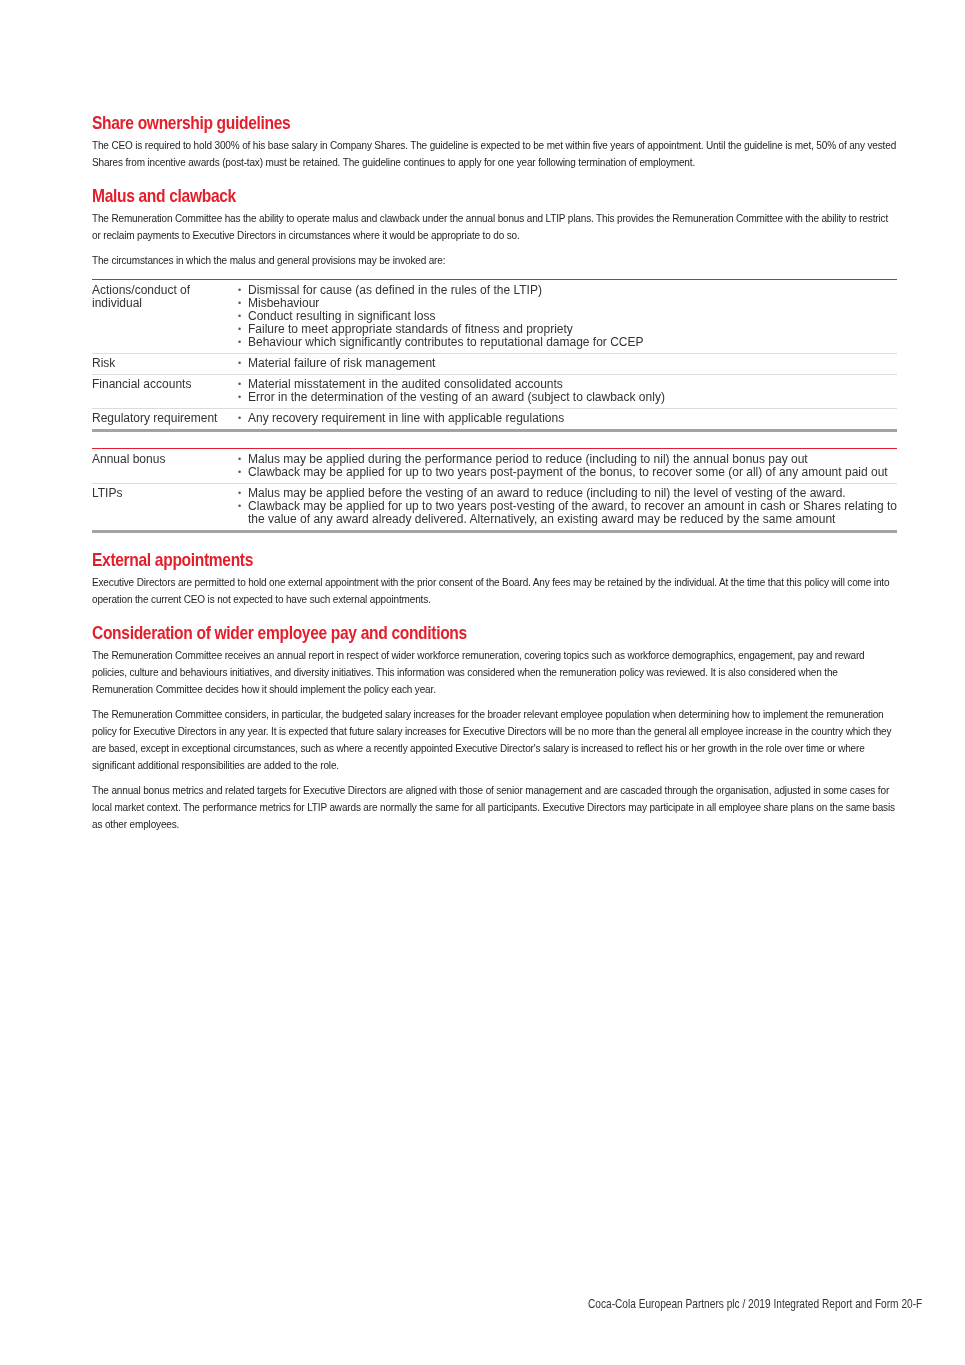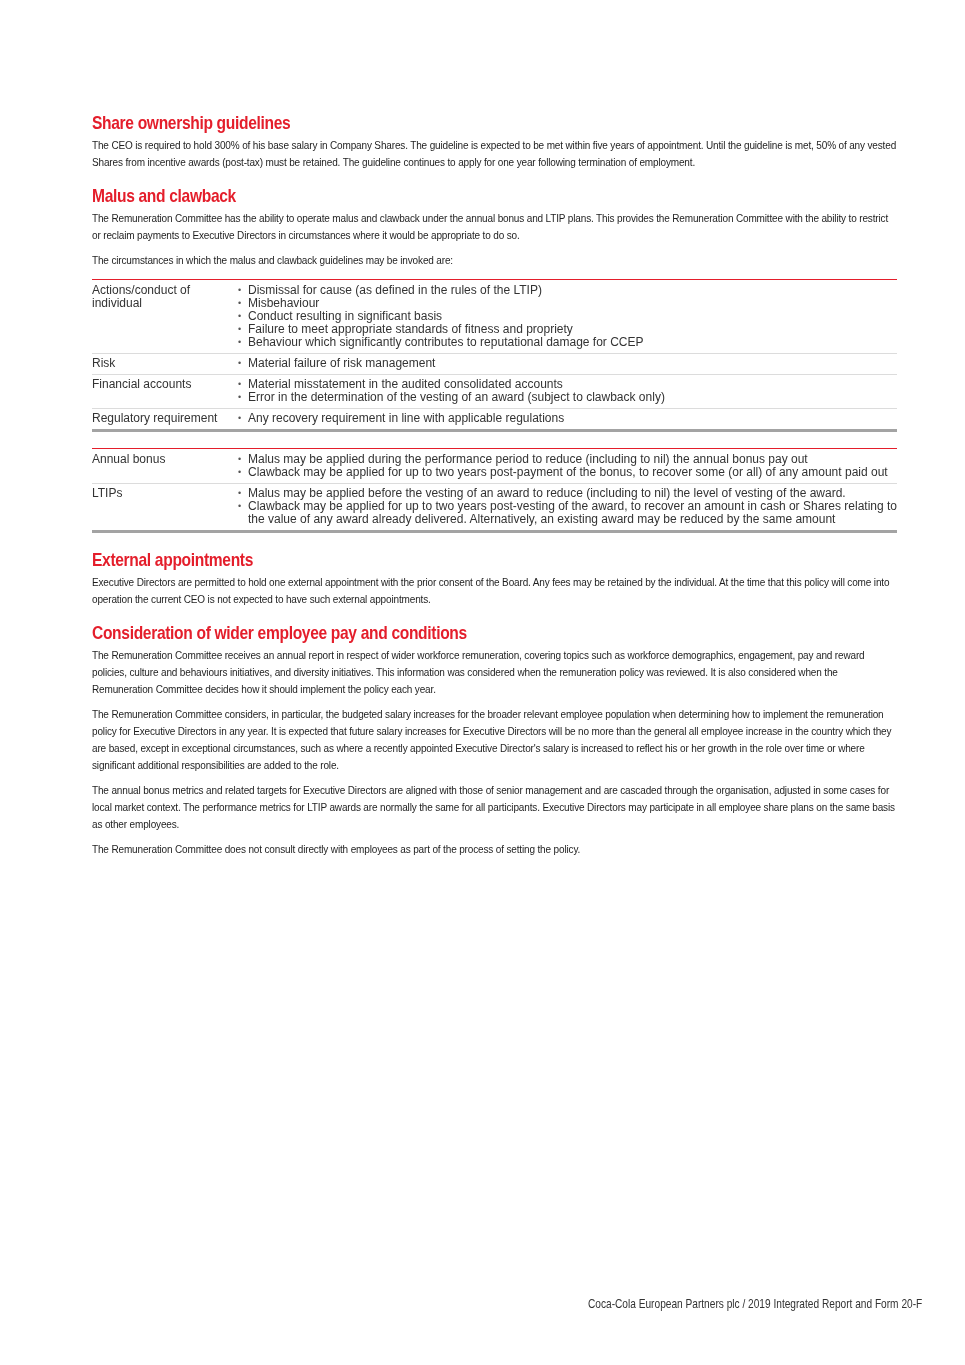--- a/index.html
+++ b/index.html
@@ -43,31 +43,31 @@
 <div class="page">
 
   <div class="section">
     <h2 class="section-heading">Share ownership guidelines</h2>
     <p class="body-text">The CEO is required to hold 300% of his base salary in Company Shares. The guideline is expected to be met within five years of appointment. Until the guideline is met, 50% of any vested Shares from incentive awards (post-tax) must be retained. The guideline continues to apply for one year following termination of employment.</p>
   </div>
 
   <div class="section">
     <h2 class="section-heading">Malus and clawback</h2>
     <p class="body-text">The Remuneration Committee has the ability to operate malus and clawback under the annual bonus and LTIP plans. This provides the Remuneration Committee with the ability to restrict or reclaim payments to Executive Directors in circumstances where it would be appropriate to do so.</p>
-    <p class="body-text">The circumstances in which the malus and clawback guidelines may be invoked are:</p>
+    <p class="body-text">The circumstances in which the malus and general provisions may be invoked are:</p>
 
     <table class="policy-table">
       <tbody id="circ-body">
           <tr class="row">
             <td class="cat">Actions/conduct of individual</td>
             <td class="items">
               <ul class="bullets">
                 <li>Dismissal for cause (as defined in the rules of the LTIP)</li>
                 <li>Misbehaviour</li>
-                <li>Conduct resulting in significant basis</li>
+                <li>Conduct resulting in significant loss</li>
                 <li>Failure to meet appropriate standards of fitness and propriety</li>
                 <li>Behaviour which significantly contributes to reputational damage for CCEP</li>
               </ul>
             </td>
           </tr>
           <tr class="row">
             <td class="cat">Risk</td>
             <td class="items">
               <ul class="bullets">
                 <li>Material failure of risk management</li>
@@ -122,20 +122,19 @@
   <div class="section">
     <h2 class="section-heading">External appointments</h2>
     <p class="body-text">Executive Directors are permitted to hold one external appointment with the prior consent of the Board. Any fees may be retained by the individual. At the time that this policy will come into operation the current CEO is not expected to have such external appointments.</p>
   </div>
 
   <div class="section">
     <h2 class="section-heading">Consideration of wider employee pay and conditions</h2>
     <p class="body-text">The Remuneration Committee receives an annual report in respect of wider workforce remuneration, covering topics such as workforce demographics, engagement, pay and reward policies, culture and behaviours initiatives, and diversity initiatives. This information was considered when the remuneration policy was reviewed. It is also considered when the Remuneration Committee decides how it should implement the policy each year.</p>
     <p class="body-text">The Remuneration Committee considers, in particular, the budgeted salary increases for the broader relevant employee population when determining how to implement the remuneration policy for Executive Directors in any year. It is expected that future salary increases for Executive Directors will be no more than the general all employee increase in the country which they are based, except in exceptional circumstances, such as where a recently appointed Executive Director's salary is increased to reflect his or her growth in the role over time or where significant additional responsibilities are added to the role.</p>
     <p class="body-text">The annual bonus metrics and related targets for Executive Directors are aligned with those of senior management and are cascaded through the organisation, adjusted in some cases for local market context. The performance metrics for LTIP awards are normally the same for all participants. Executive Directors may participate in all employee share plans on the same basis as other employees.</p>
-    <p class="body-text">The Remuneration Committee does not consult directly with employees as part of the process of setting the policy.</p>
   </div>
 </div>
 
 <div class="footer">
   <span>Coca-Cola European Partners plc / 2019 Integrated Report and Form 20-F</span>
   <span class="page-num">93</span>
 </div>
 
 </body></html>

